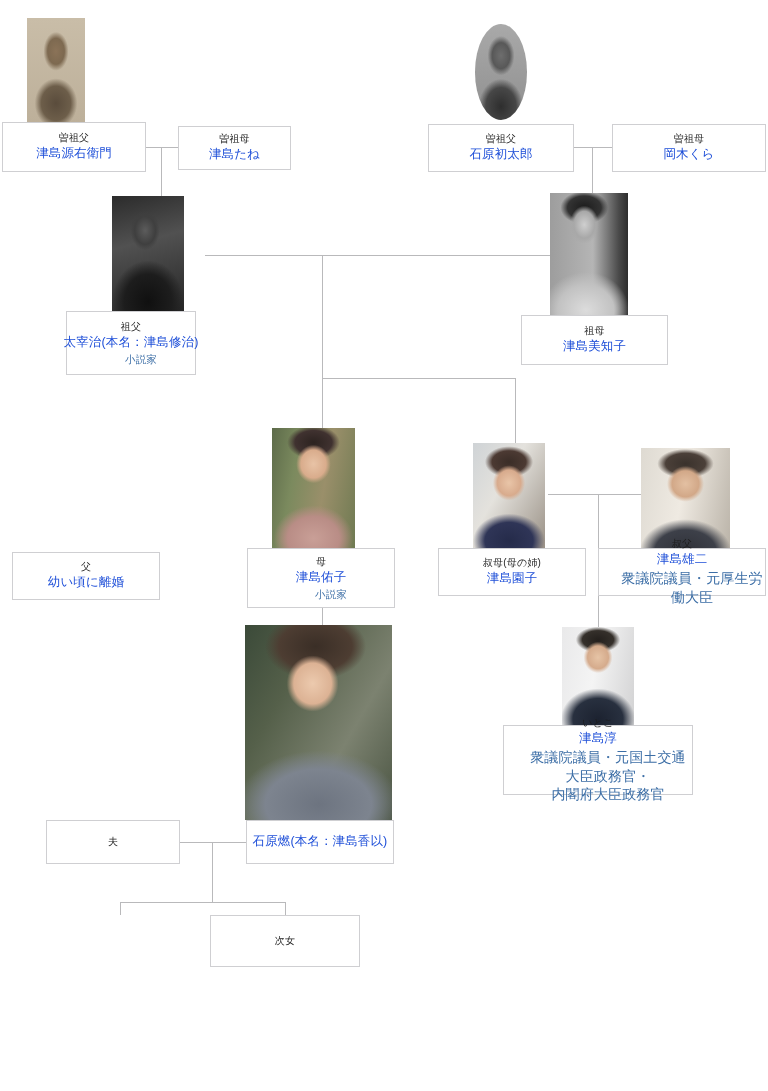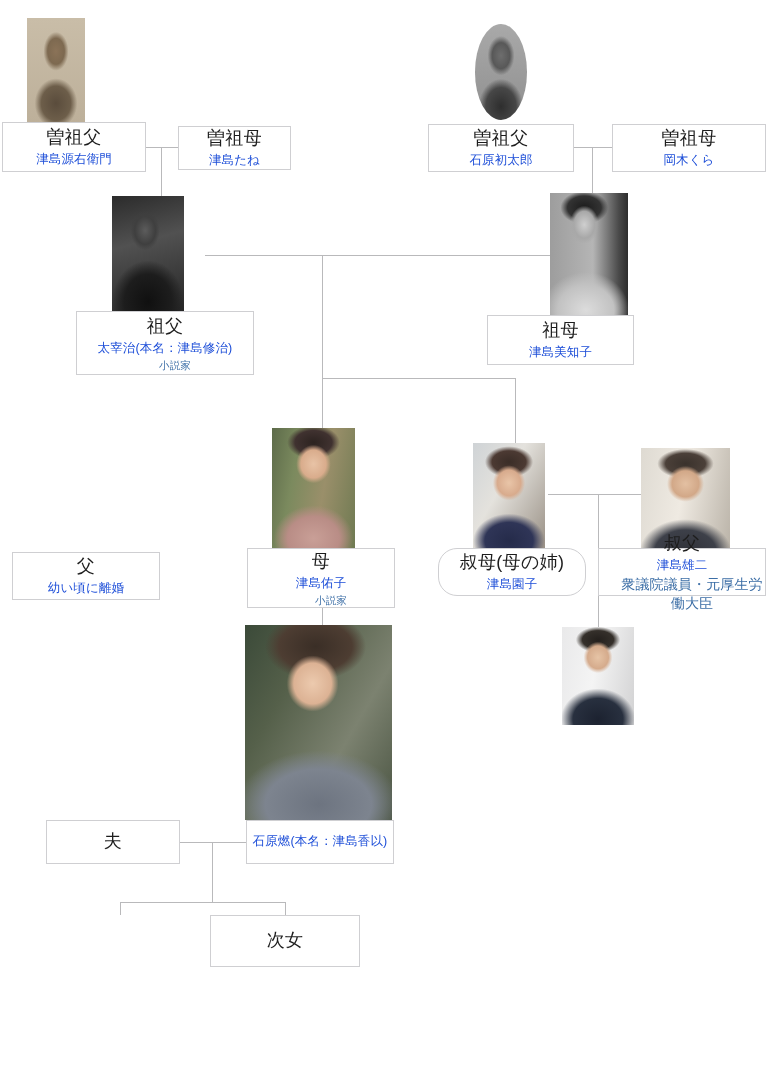--- a/index.html
+++ b/index.html
@@ -37,21 +37,21 @@
     background: #ffffff;
     display: flex;
     flex-direction: column;
     align-items: center;
     justify-content: center;
     text-align: center;
     line-height: 1.42;
     z-index: 5;
   }
   .box .rel {
-    font-size: 18px;
+    font-size: 10px;
     color: #1d1d1d;
     letter-spacing: .02em;
     white-space: nowrap;
   }
   .box .nm {
     font-size: 12.5px;
     color: #1d4ed8;
     letter-spacing: .01em;
     white-space: nowrap;
   }
@@ -235,53 +235,59 @@
   <div class="box" style="left:428px; top:124px; width:146px; height:48px;">
     <div class="rel">曽祖父</div>
     <div class="nm">石原初太郎</div>
   </div>
 
   <div class="box" style="left:612px; top:124px; width:154px; height:48px;">
     <div class="rel">曽祖母</div>
     <div class="nm">岡木くら</div>
   </div>
 
-  <div class="box" style="left:76px; top:311px; width:178px; height:64px;">
+  <div class="box" style="left:66px; top:311px; width:130px; height:64px;">
     <div class="rel">祖父</div>
     <div class="nm big">太宰治(本名：津島修治)</div>
     <div class="role">小説家</div>
   </div>
 
-  <div class="box" style="left:487px; top:315px; width:147px; height:50px;">
+  <div class="box" style="left:521px; top:315px; width:147px; height:50px;">
     <div class="rel">祖母</div>
     <div class="nm">津島美知子</div>
   </div>
 
   <div class="box" style="left:12px; top:552px; width:148px; height:48px;">
     <div class="rel">父</div>
     <div class="nm">幼い頃に離婚</div>
   </div>
 
   <div class="box" style="left:247px; top:548px; width:148px; height:60px;">
     <div class="rel">母</div>
     <div class="nm">津島佑子</div>
     <div class="role">小説家</div>
   </div>
 
-  <div class="box" style="left:438px; top:548px; width:148px; height:48px;border-radius:19px;">
+  <div class="box" style="left:438px; top:548px; width:148px; height:48px;">
     <div class="rel">叔母(母の姉)</div>
     <div class="nm">津島園子</div>
   </div>
 
   <div class="box" style="left:598px; top:548px; width:168px; height:48px;align-items:center;">
     <div class="rel">叔父</div>
     <div class="nm">津島雄二</div>
     <div class="role multi">衆議院議員・元厚生労働大臣</div>
   </div>
 
+  <div class="box" style="left:503px; top:725px; width:190px; height:70px;">
+    <div class="rel">いとこ</div>
+    <div class="nm">津島淳</div>
+    <div class="role multi">衆議院議員・元国土交通大臣政務官・</div>
+    <div class="role multi">内閣府大臣政務官</div>
+  </div>
 
   <div class="box" style="left:246px; top:820px; width:148px; height:44px;">
     <div class="nm">石原燃(本名：津島香以)</div>
   </div>
 
   <div class="box" style="left:46px; top:820px; width:134px; height:44px;">
     <div class="rel">夫</div>
   </div>
 
 

